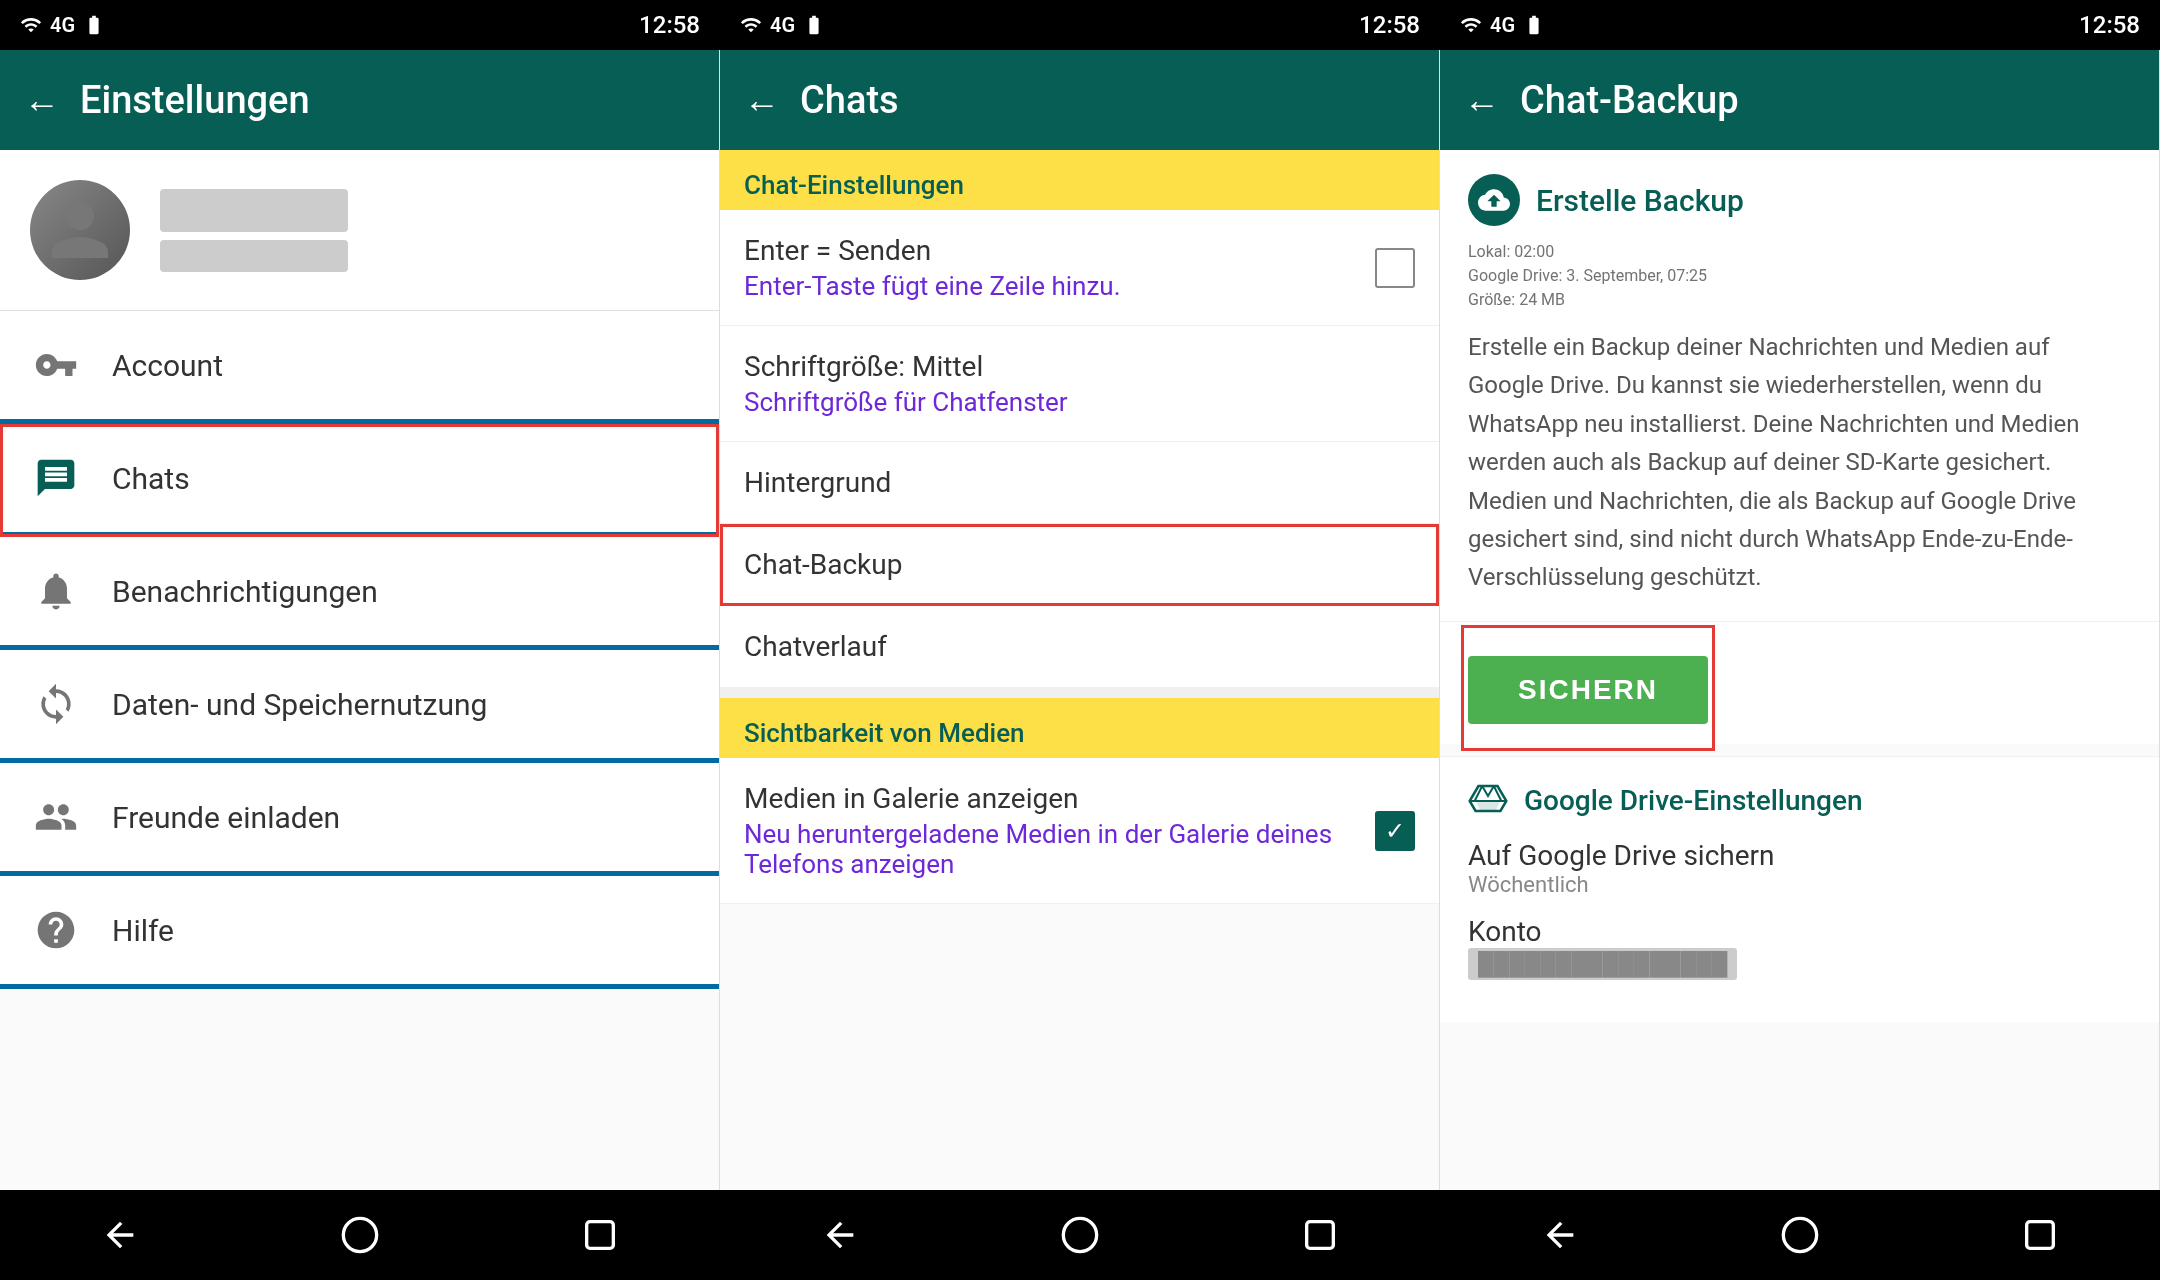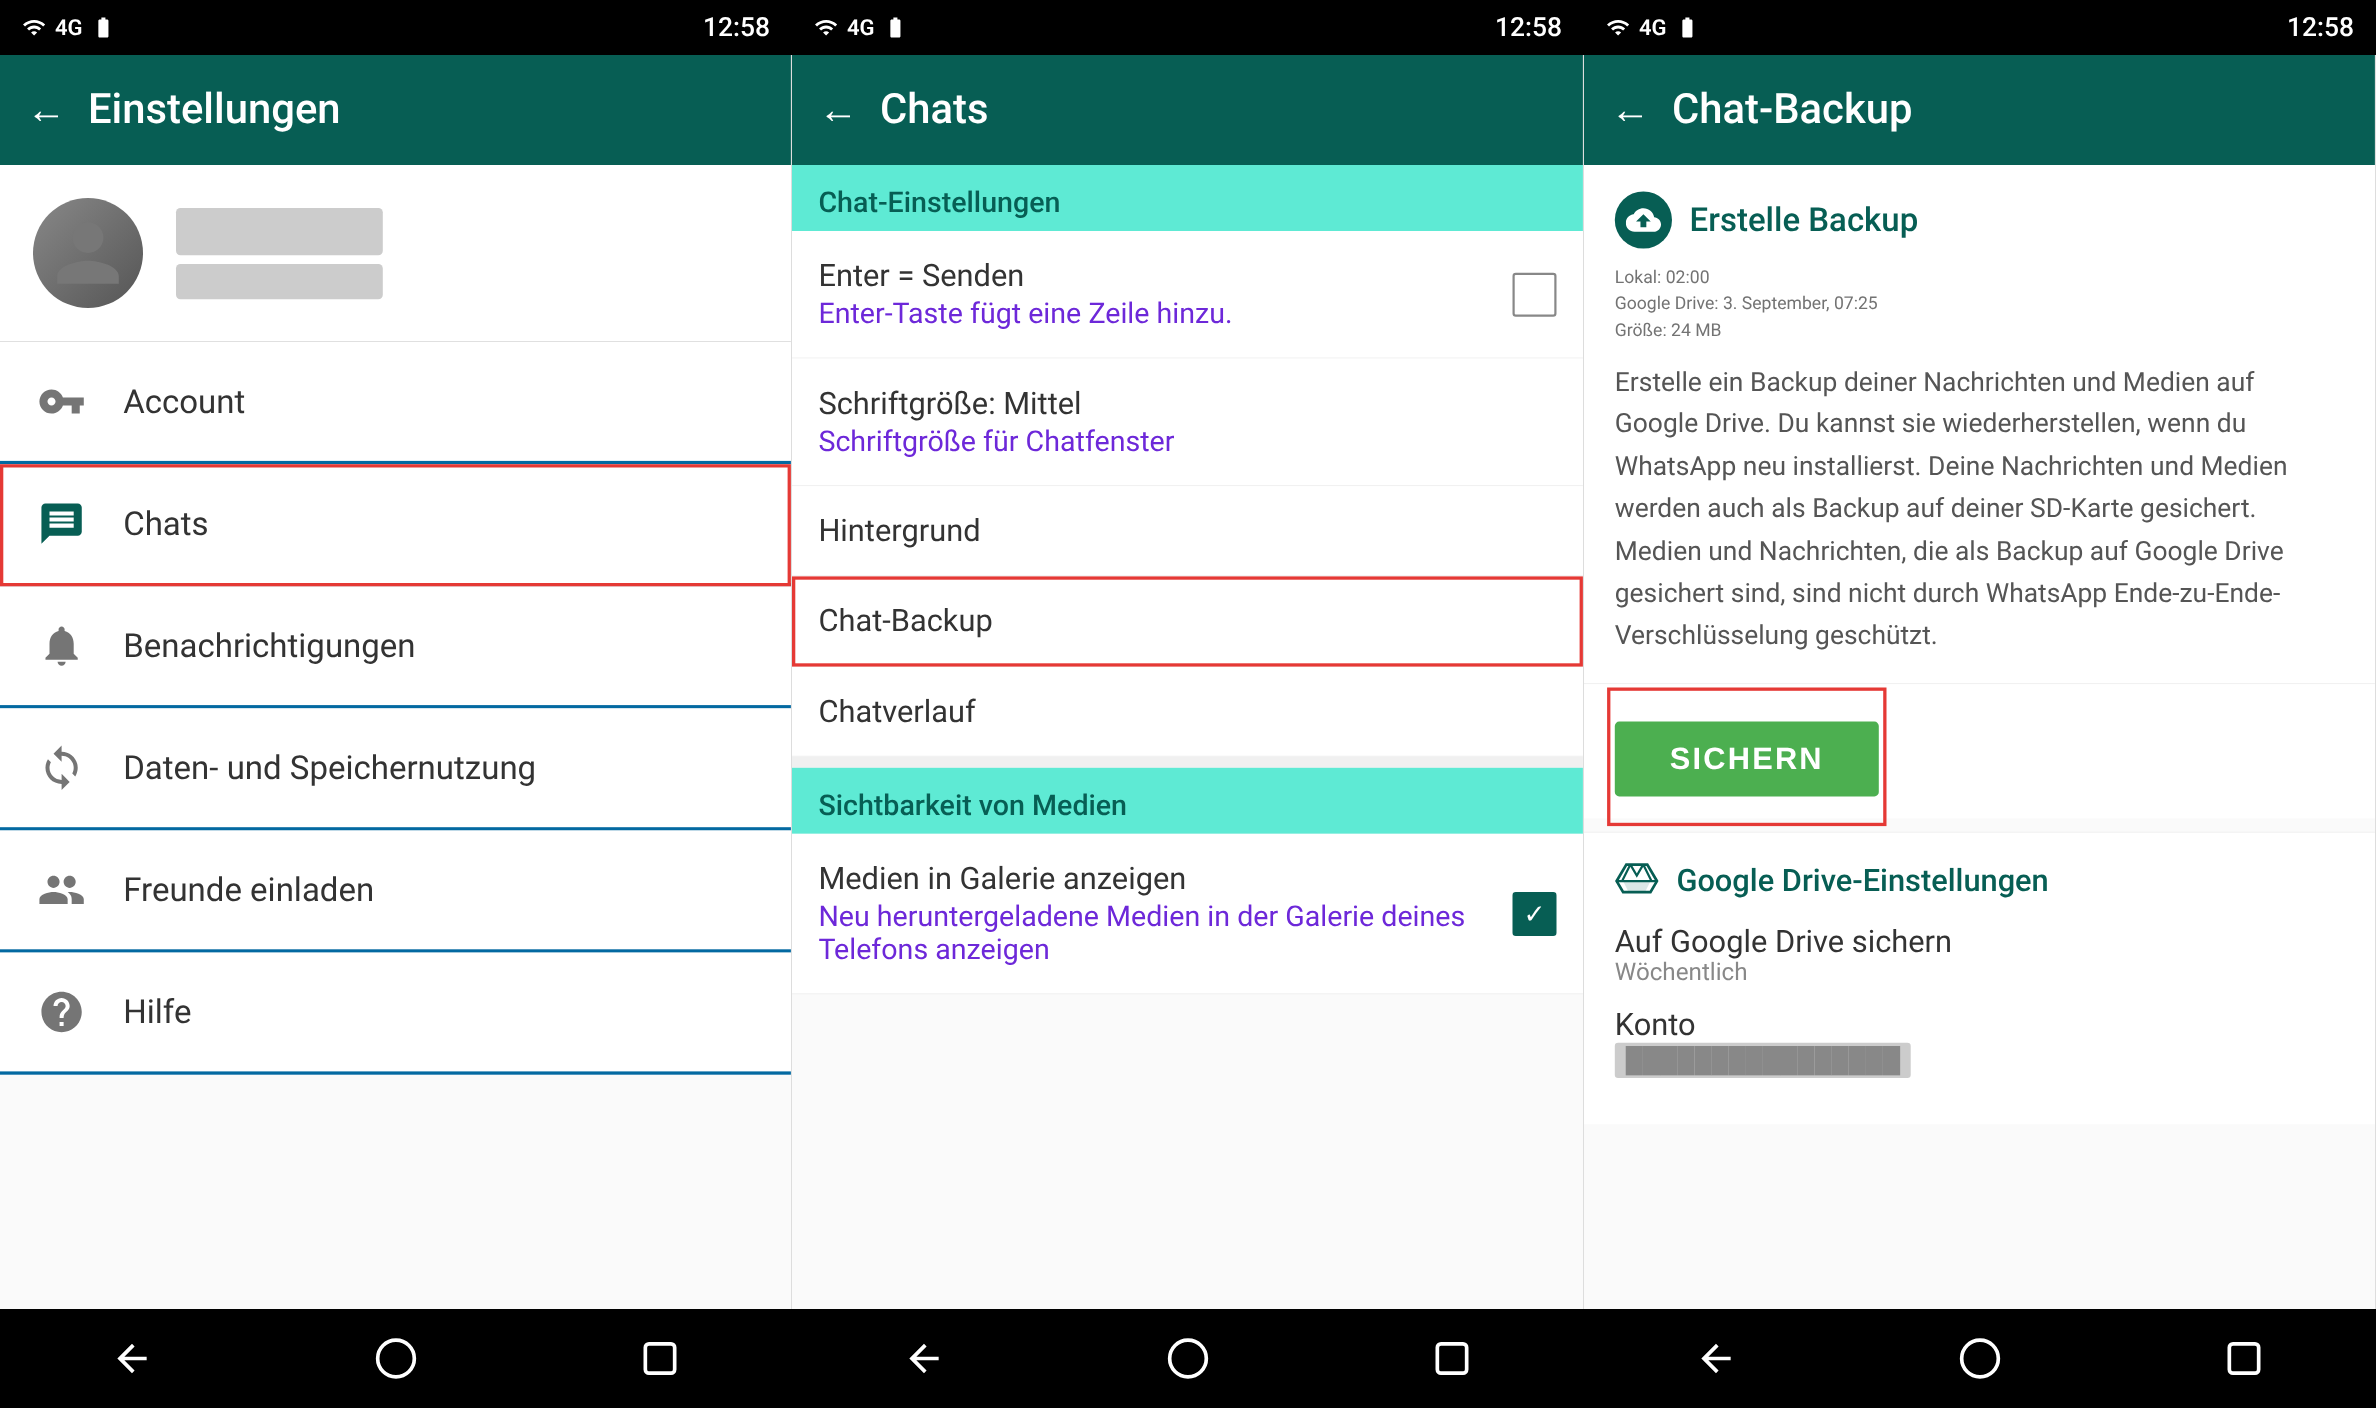--- a/index.html
+++ b/index.html
@@ -119,21 +119,21 @@
       color: transparent;
       user-select: none;
     }
 
     
     .menu-item {
       display: flex;
       align-items: center;
       padding: 28px 30px;
       background: #fff;
-      border-bottom: 3px solid #0369a1;
+      border-bottom: 5px solid #0369a1;
       cursor: pointer;
       gap: 30px;
     }
     .menu-item.highlighted {
       outline: 3px solid #e53935;
       outline-offset: -3px;
     }
     .menu-icon {
       width: 52px;
       height: 52px;
@@ -150,21 +150,21 @@
       font-size: 30px;
       color: #333;
     }
 
     
     .section-header {
       padding: 20px 24px 10px;
       color: #075e54;
       font-size: 26px;
       font-weight: 500;
-      background: #5eead4;
+      background: #fde047;
     }
 
     .settings-item {
       background: #fff;
       border-bottom: 1px solid #f0f0f0;
       padding: 24px 24px;
       cursor: pointer;
     }
     .settings-item.with-checkbox {
       display: flex;

